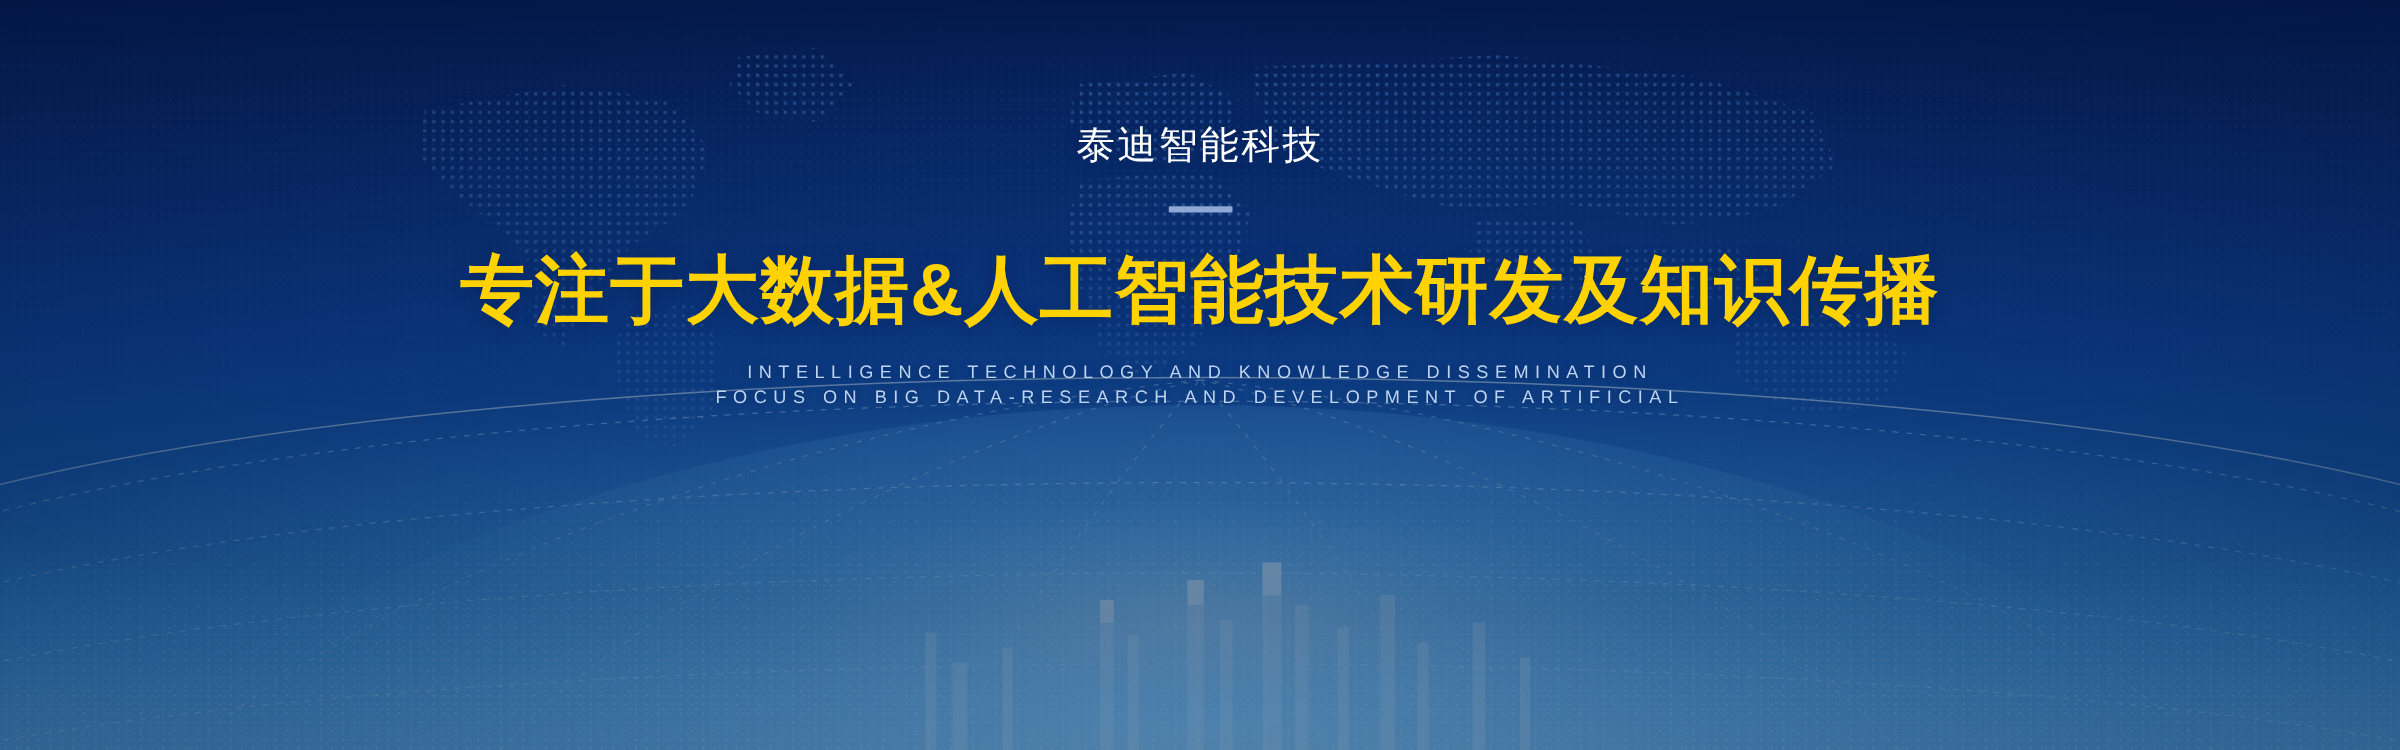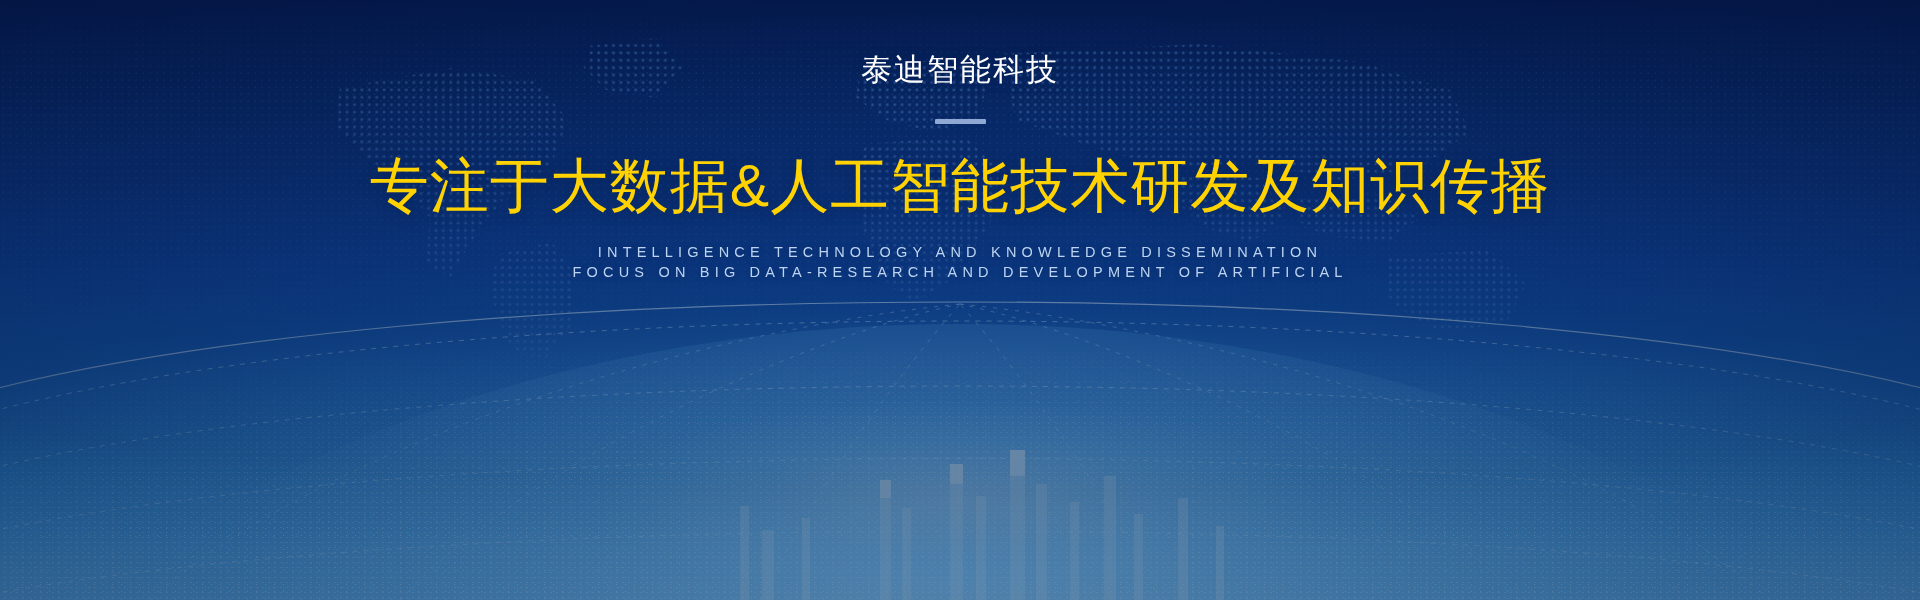--- a/index.html
+++ b/index.html
@@ -108,21 +108,21 @@
   }
 
   
   .content {
     position:absolute; inset:0;
     display:flex; flex-direction:column; align-items:center;
     z-index:5;
   }
 
   .company-name {
-    margin-top:54px;
+    margin-top:100px;
     font-size:31px;
     line-height:1;
     color:#ffffff;
     letter-spacing:2px;
     font-weight:400;
     text-shadow:0 1px 10px rgba(0,30,90,.55);
     white-space:nowrap;
     text-align:right;
   }
 
@@ -130,21 +130,21 @@
     margin-top:34px;
     width:51px; height:5px;
     background:#8fa9d4;
     border-radius:1px;
   }
 
   .headline {
     margin-top:33px;
     font-size:59px;
     line-height:1;
-    font-weight:normal;
+    font-weight:bold;
     color:#ffd200;
     letter-spacing:1px;
     white-space:nowrap;
     text-shadow:0 2px 14px rgba(2,26,78,.45);
   }
 
   .subtitle {
     margin-top:26px;
     text-align:center;
     color:#bcd4f2;

